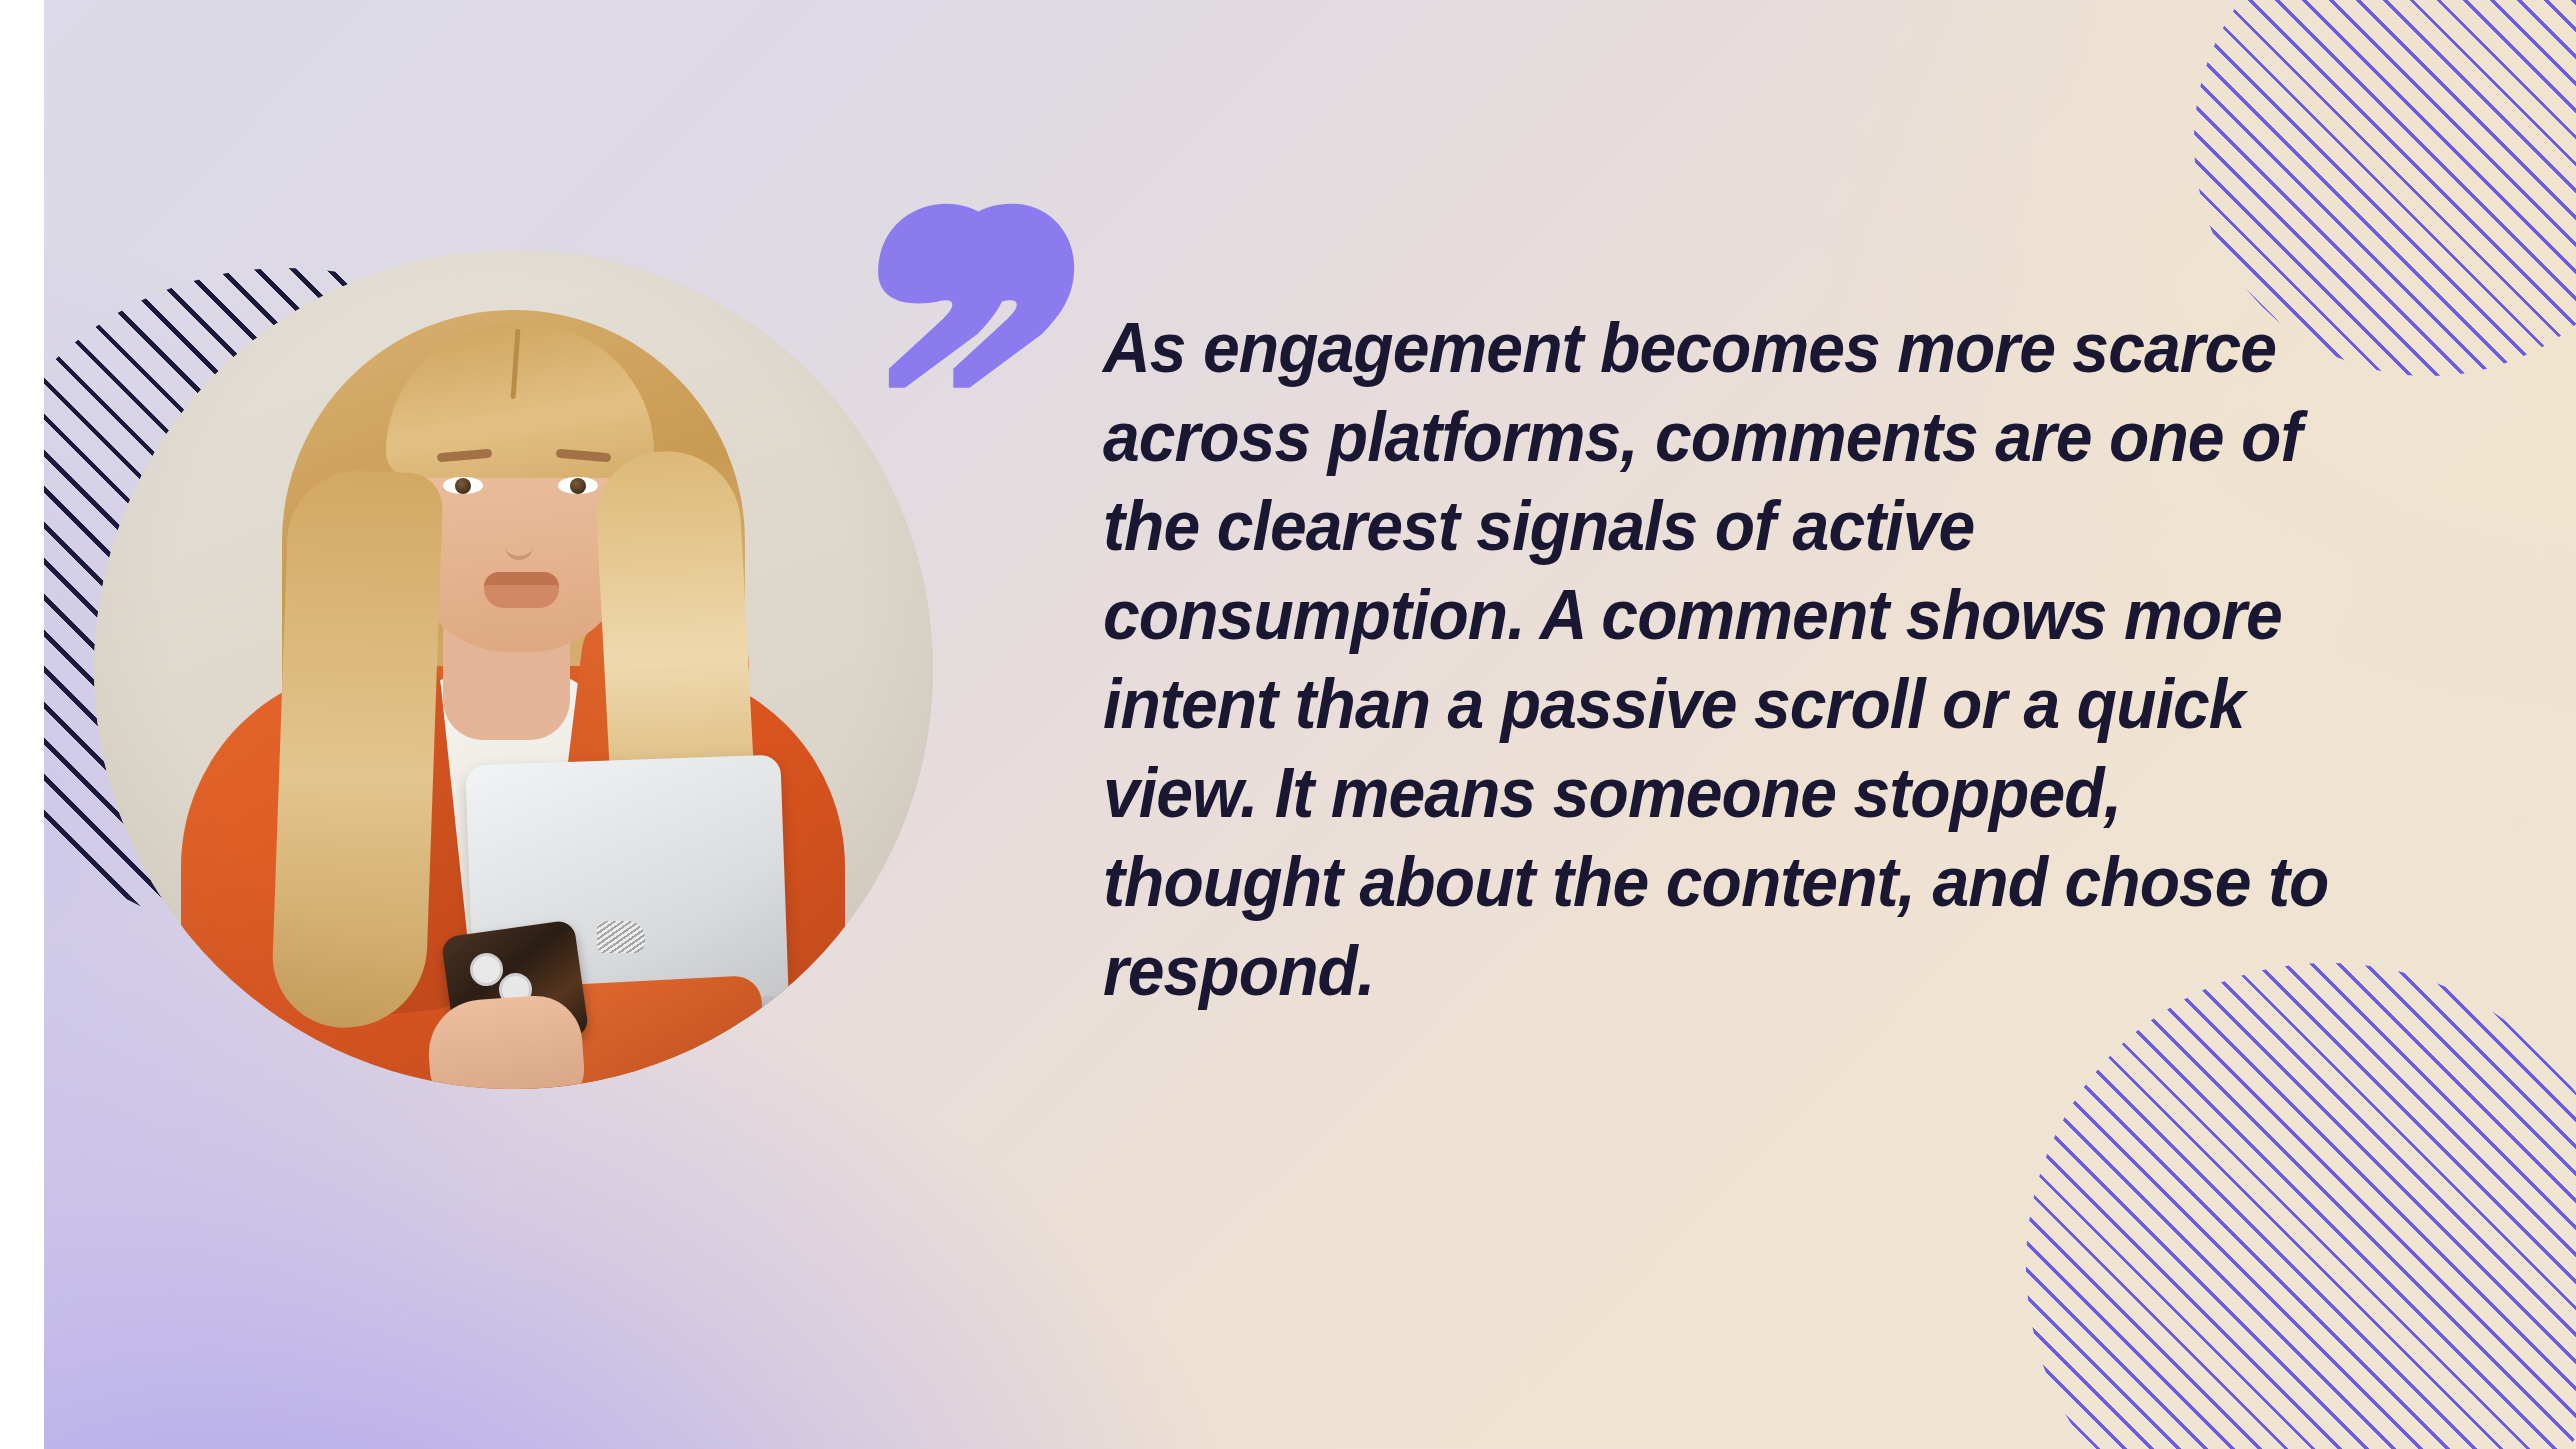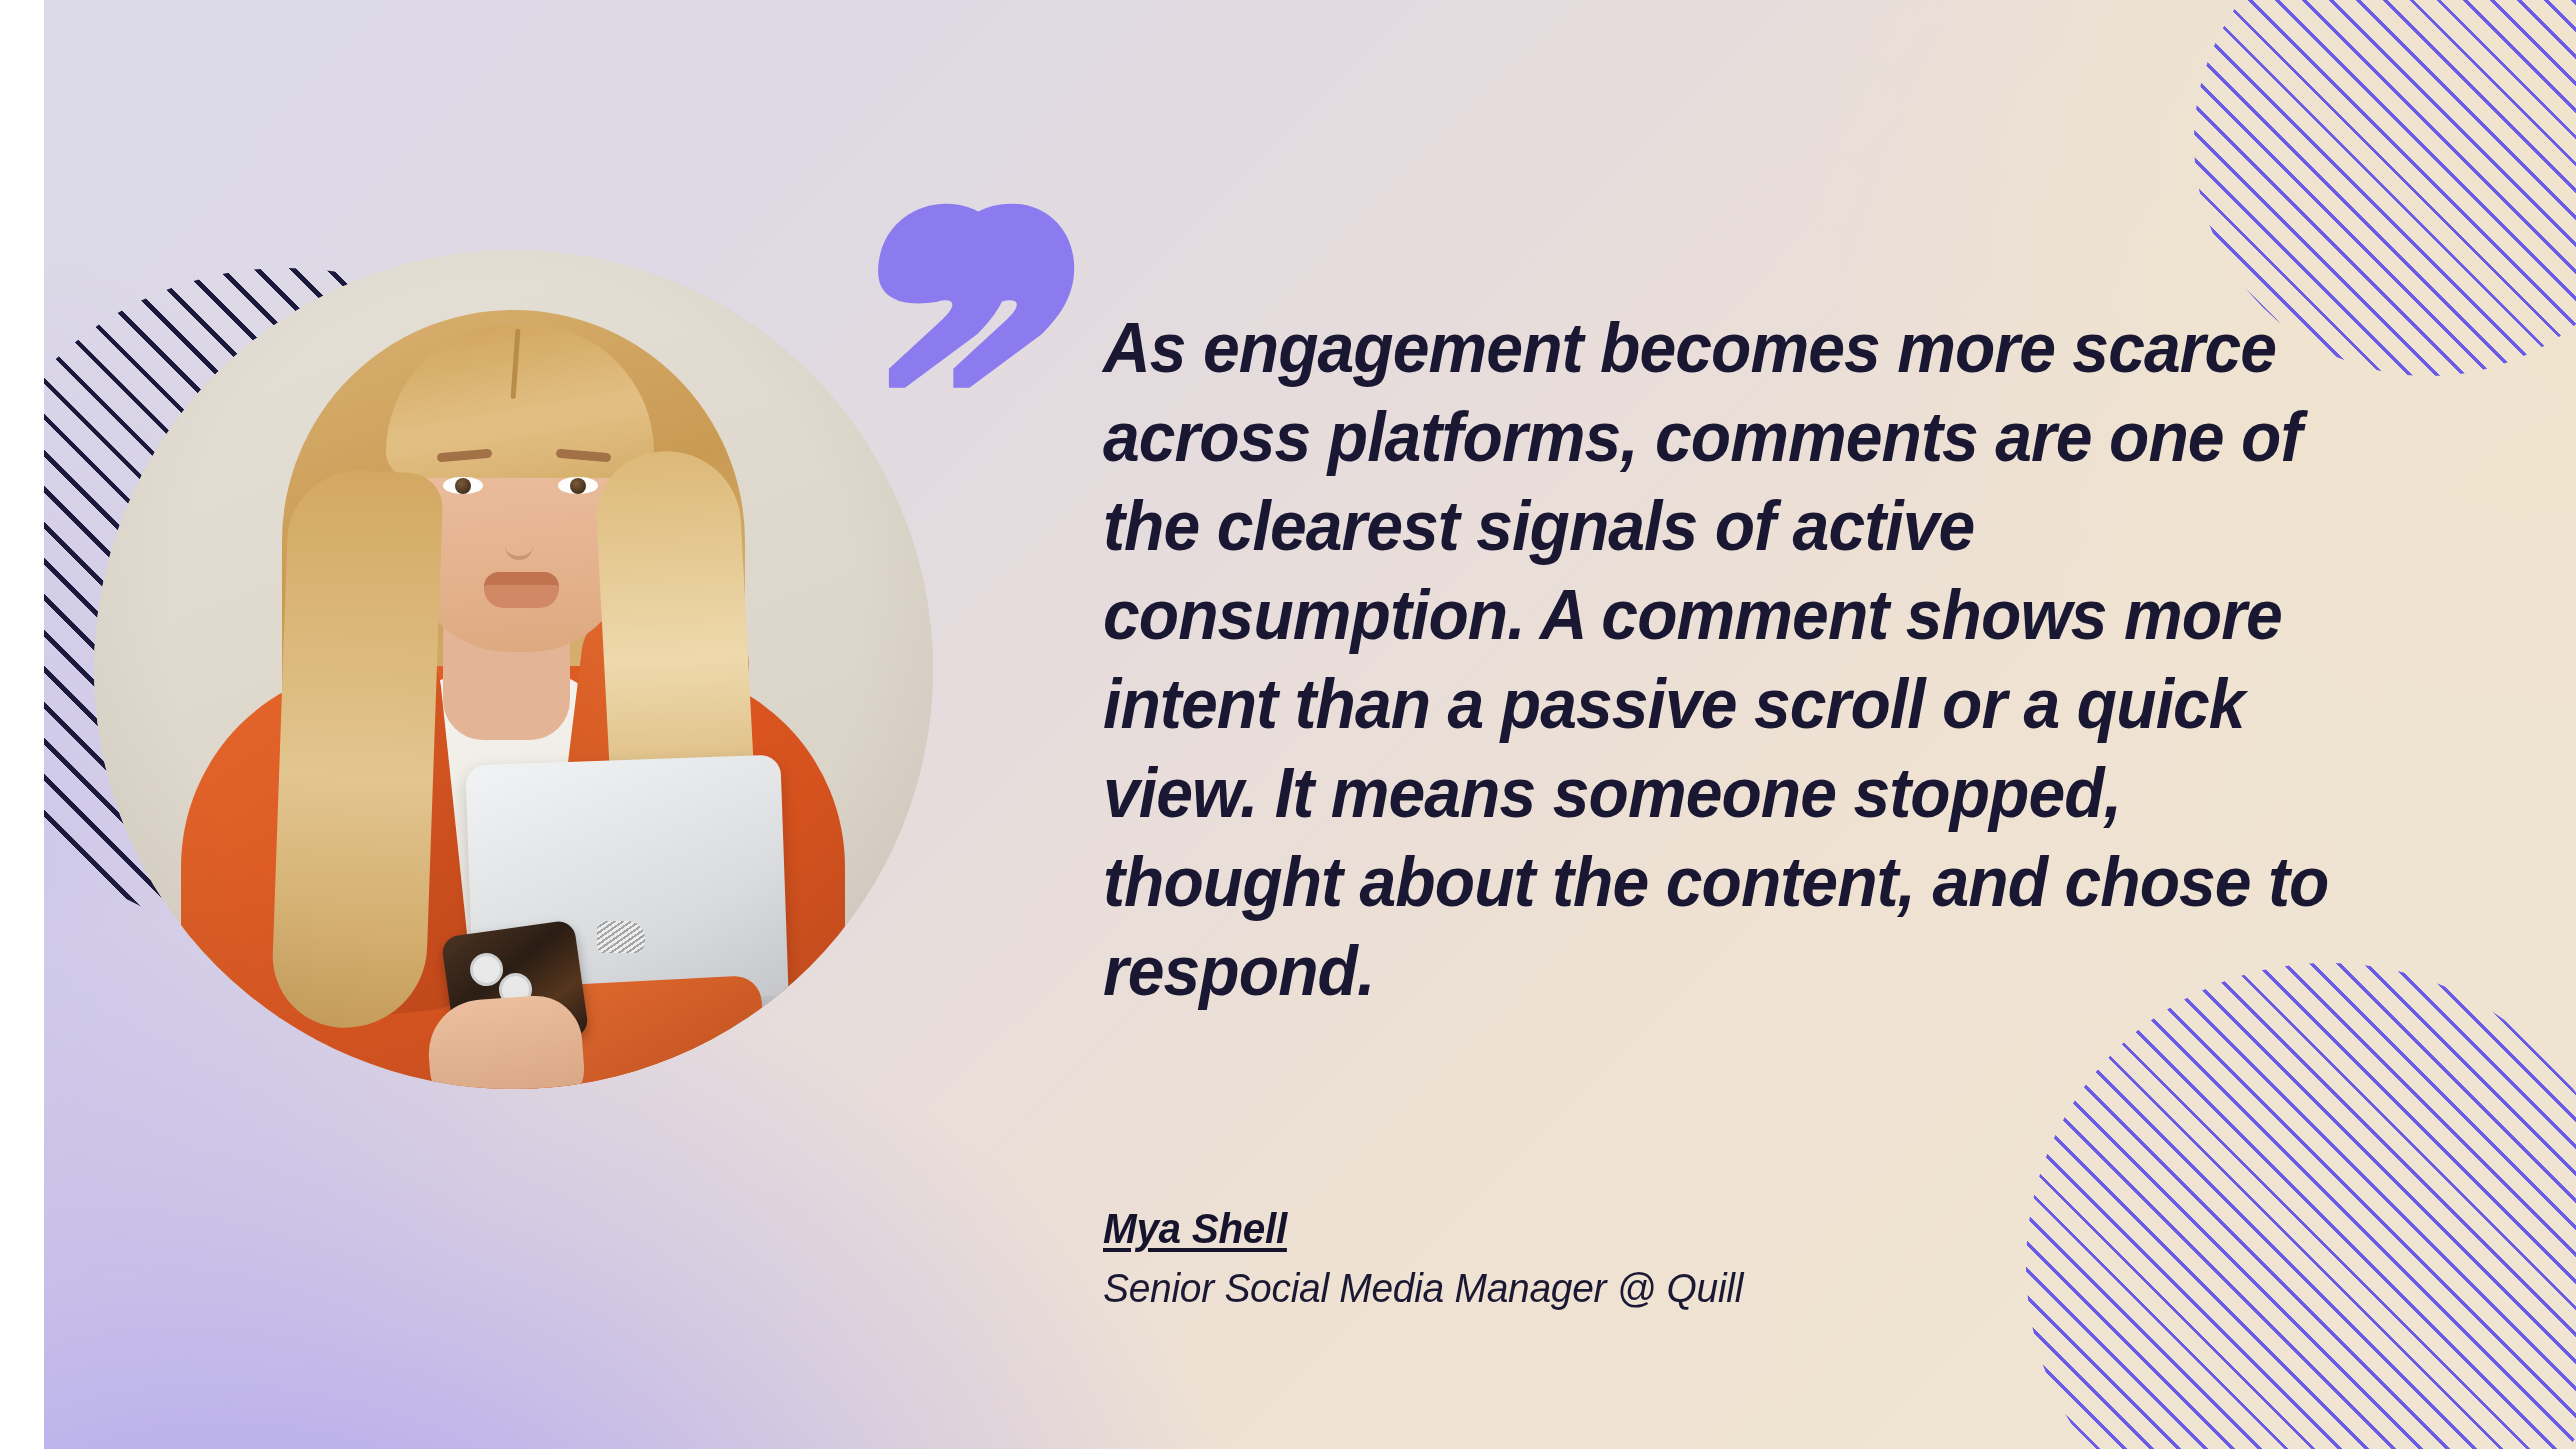--- a/index.html
+++ b/index.html
@@ -443,21 +443,15 @@
     <svg viewBox="0 0 320 280" xmlns="http://www.w3.org/2000/svg" aria-hidden="true">
       <path fill="currentColor" d="M12 105 C12 45 58 4 114 4 C168 4 208 44 208 100 C208 136 192 166 160 198 L52 278 L28 278 L28 250 L108 176 C120 165 124 157 122 152 C120 147 112 147 100 150 C52 158 12 148 12 105 Z"></path>
       <path fill="currentColor" d="M164 105 C164 45 210 4 266 4 C320 4 360 44 360 100 C360 136 344 166 312 198 L204 278 L180 278 L180 250 L260 176 C272 165 276 157 274 152 C272 147 264 147 252 150 C204 158 164 148 164 105 Z" transform="translate(-56,0)"></path>
     </svg>
   </div>
 
   <div id="quote-block">
     <p id="quote-text">As engagement becomes more scarce across platforms, comments are one of the clearest signals of active consumption. A comment shows more intent than a passive scroll or a quick view. It means someone stopped, thought about the content, and chose to respond.</p>
   </div>
 
-  <div id="attribution">
-    <div>
-      <span id="author-name">Mya Shell</span>
-    </div>
-    <p id="author-role">Senior Social Media Manager @ Quill</p>
-  </div>
 
 </div>
 
 
 </body></html>

